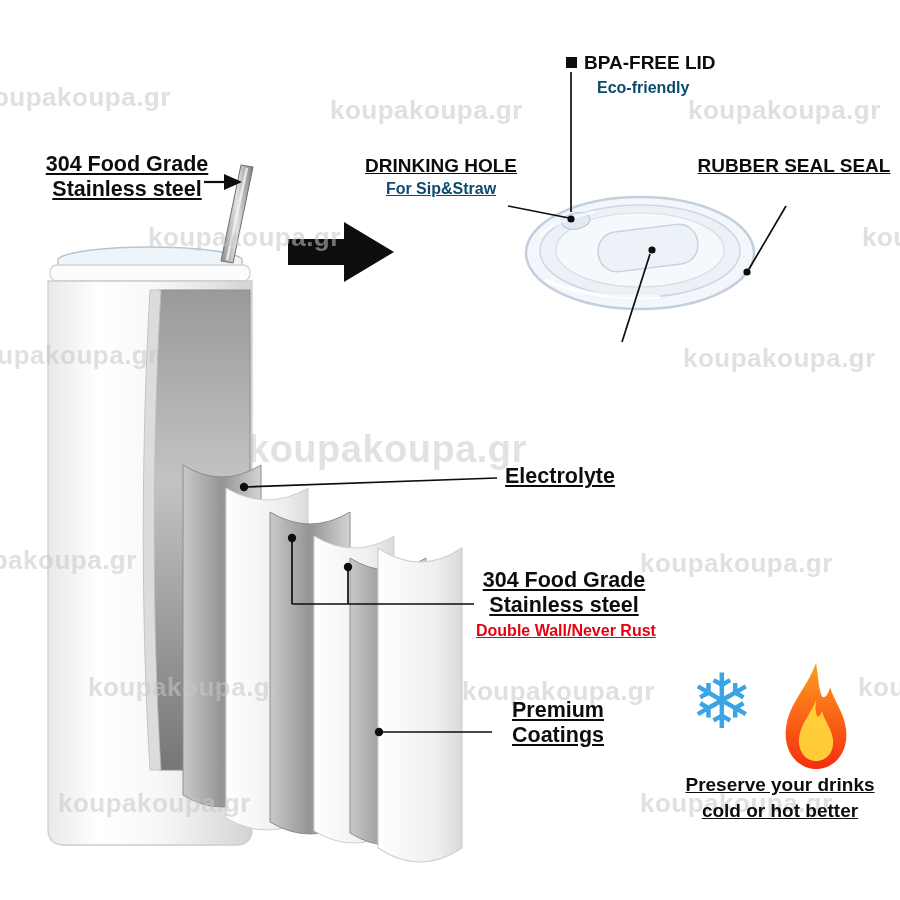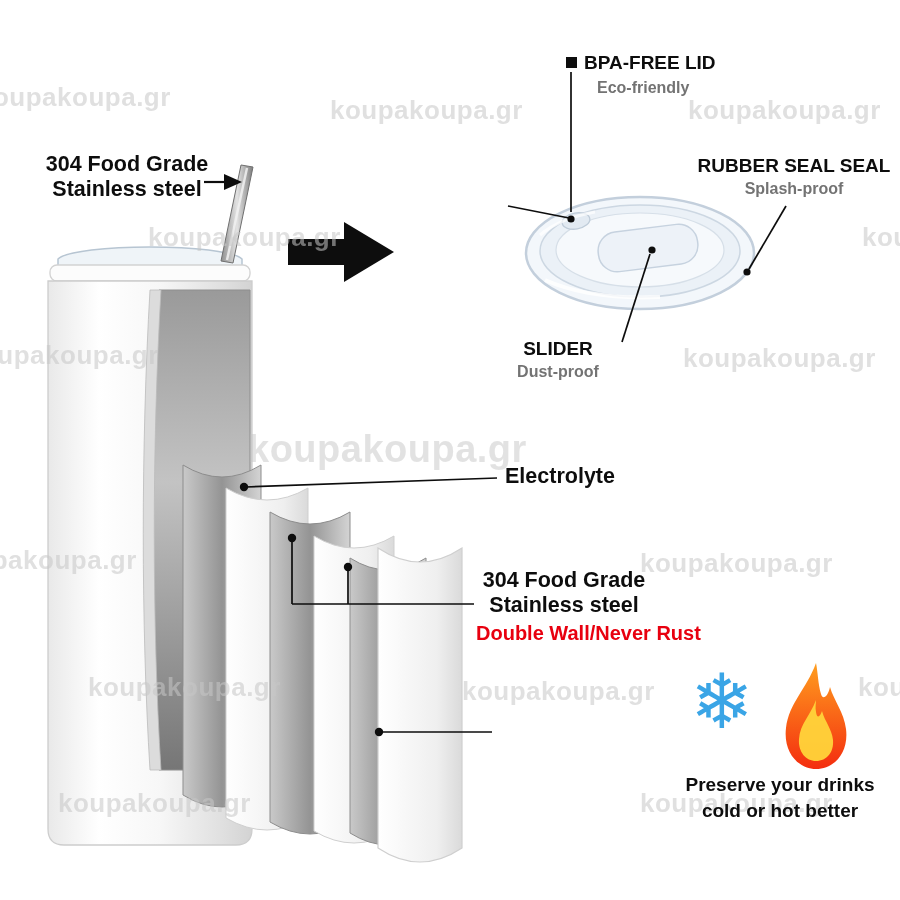--- a/index.html
+++ b/index.html
@@ -13,23 +13,23 @@
     font-size:26px;letter-spacing:.5px;white-space:nowrap;z-index:3;
     pointer-events:none;user-select:none;
   }
   .wm.big{font-size:38px;opacity:.5;}
   
   .art{position:absolute;left:0;top:0;z-index:2;}
   
   .label{position:absolute;z-index:4;text-align:center;}
   .t{font-weight:800;color:#0d0d0d;font-size:19px;line-height:1.15;white-space:nowrap;}
   .t-lg{font-weight:800;color:#0d0d0d;font-size:21.5px;line-height:1.15;white-space:nowrap;}
-  .sub{font-weight:700;color:#737373;font-size:16px;line-height:1.2;margin-top:2px;white-space:nowrap;}
-  .sub-sm{font-weight:700;color:#e8000f;font-size:20px;line-height:1.2;margin-top:4px;white-space:nowrap;}
-  .blk{display:block;}
+  .sub{font-weight:700;color:#0c4a6e;font-size:16px;line-height:1.2;margin-top:2px;white-space:nowrap;}
+  .sub-sm{font-weight:700;color:#e8000f;font-size:16px;line-height:1.2;margin-top:4px;white-space:nowrap;}
+  .blk{display:block;text-decoration:underline;}
   .bpa-square{
     position:absolute;left:566px;top:57px;width:11px;height:11px;background:#0d0d0d;z-index:4;
   }
   .snow{
     position:absolute;left:690px;top:664px;font-size:76px;line-height:1;
     color:#3aa5e6;z-index:4;
   }
   .preserve{
     position:absolute;left:658px;top:772px;width:244px;z-index:4;text-align:center;
     font-weight:800;color:#0d0d0d;font-size:19px;line-height:1.35;
@@ -169,41 +169,44 @@
   </div>
 
   <div class="bpa-square"></div>
   <div class="label" style="left:584px;top:52px;text-align:left;">
     <span class="t">BPA-FREE LID</span>
   </div>
   <div class="label" style="left:597px;top:78px;text-align:left;">
     <span class="sub">Eco-friendly</span>
   </div>
 
+  <div class="label" style="left:360px;top:155px;width:162px;">
+    <span class="t blk">DRINKING HOLE</span>
+    <span class="sub blk">For Sip&amp;Straw</span>
+  </div>
 
   <div class="label" style="left:696px;top:155px;width:196px;">
     <span class="t blk">RUBBER SEAL SEAL</span>
-    <span class="sub blk">Splash-proof</span>
-  </div>
-
-  <div class="label" style="left:494px;top:338px;width:128px;">
-    <span class="t blk">SLIDER</span>
-    <span class="sub blk">Dust-proof</span>
-  </div>
+  </div>
+
 
   <div class="label" style="left:490px;top:464px;width:140px;">
     <span class="t-lg blk">Electrolyte</span>
   </div>
 
   <div class="label" style="left:476px;top:568px;width:176px;">
     <span class="t-lg blk">304 Food Grade</span>
     <span class="t-lg blk">Stainless steel</span>
     <span class="sub-sm blk">Double Wall/Never Rust</span>
   </div>
 
+  <div class="label" style="left:494px;top:698px;width:128px;">
+    <span class="t-lg blk">Premium</span>
+    <span class="t-lg blk">Coatings</span>
+  </div>
 
   <div class="snow">❄</div>
 
   <div class="preserve">
     <span class="blk">Preserve your drinks</span>
     <span class="blk">cold or hot better</span>
   </div>
 
 </div>
 

